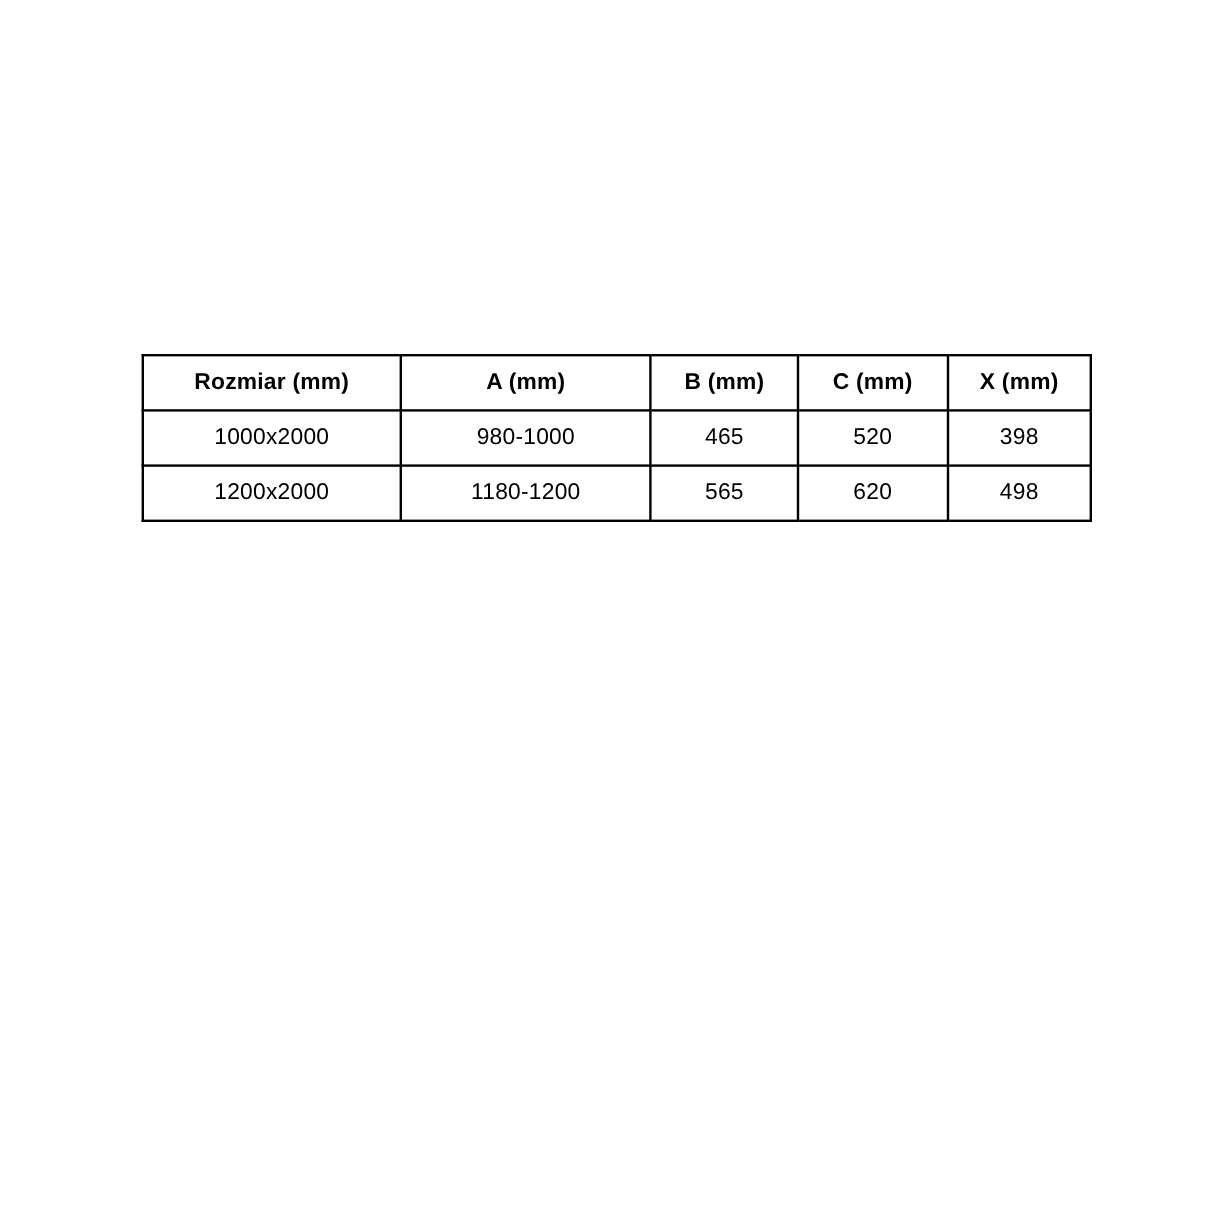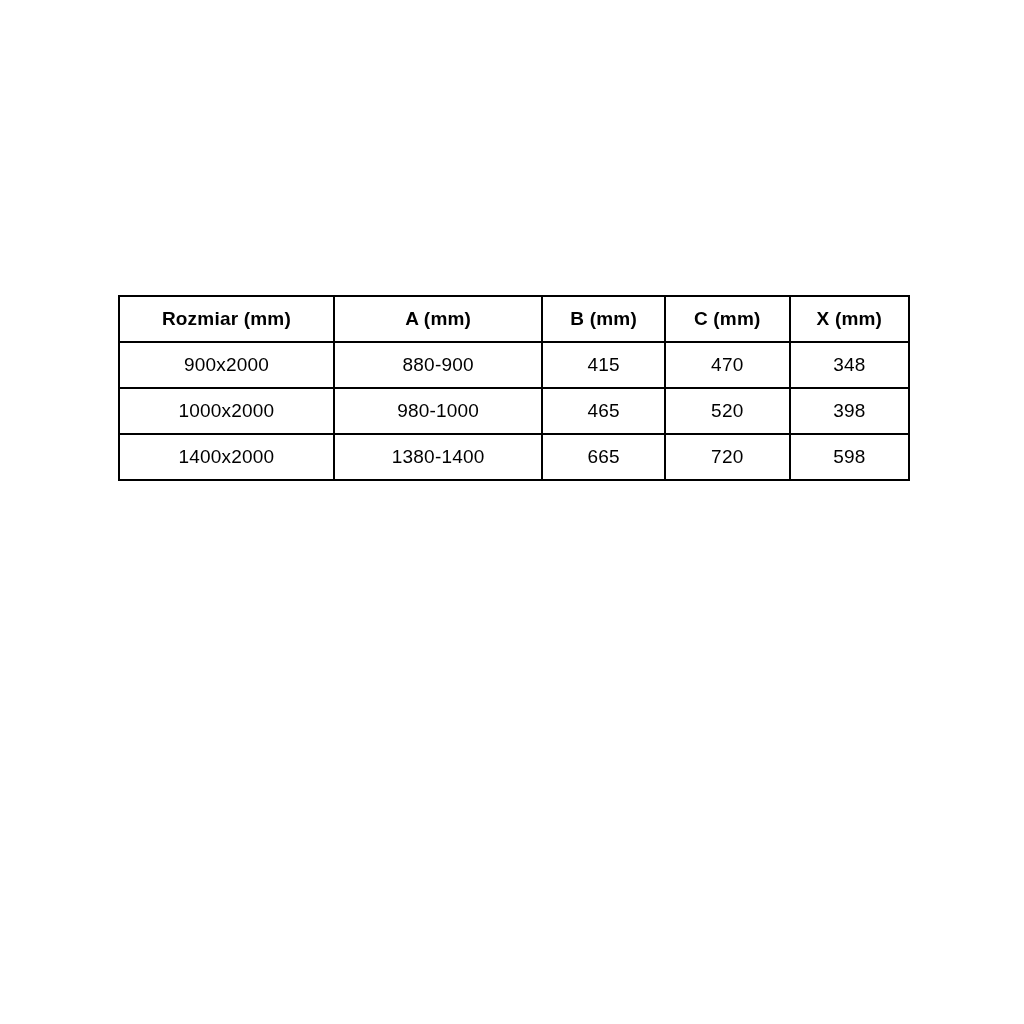--- a/index.html
+++ b/index.html
@@ -69,36 +69,29 @@
         <tr>
           <th>Rozmiar (mm)</th>
           <th>A (mm)</th>
           <th>B (mm)</th>
           <th>C (mm)</th>
           <th>X (mm)</th>
         </tr>
       </thead>
       <tbody>
         <tr>
-          <td>900x2000</td>
-          <td>880-900</td>
-          <td>415</td>
-          <td>470</td>
-          <td>348</td>
-        </tr>
-        <tr>
           <td>1000x2000</td>
           <td>980-1000</td>
           <td>465</td>
           <td>520</td>
           <td>398</td>
         </tr>
         <tr>
-          <td>1400x2000</td>
-          <td>1380-1400</td>
-          <td>665</td>
-          <td>720</td>
-          <td>598</td>
+          <td>1200x2000</td>
+          <td>1180-1200</td>
+          <td>565</td>
+          <td>620</td>
+          <td>498</td>
         </tr>
       </tbody>
     </table>
   </div>
 </div>
 
 </body></html>

